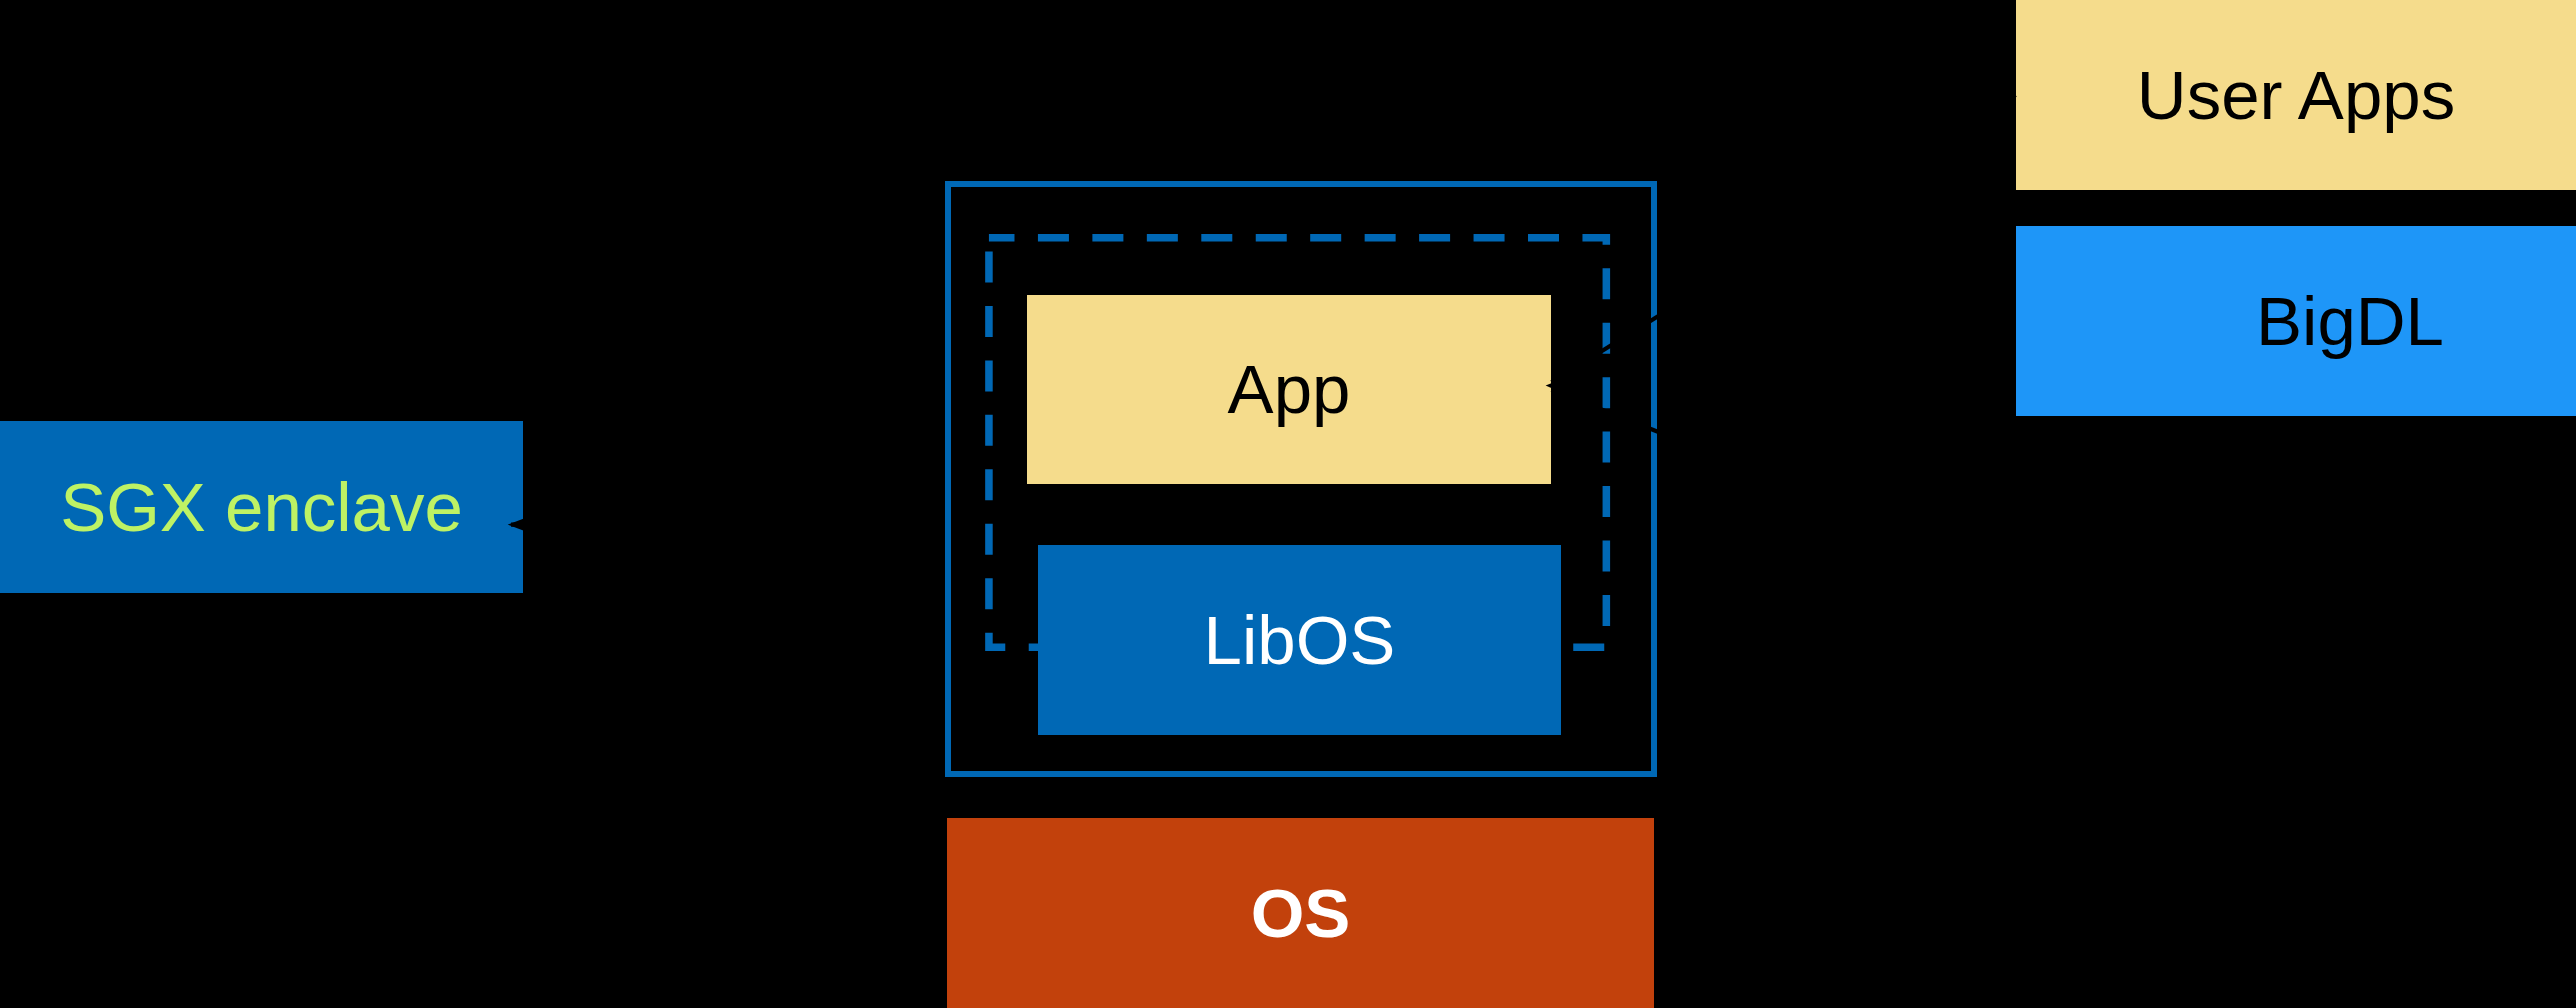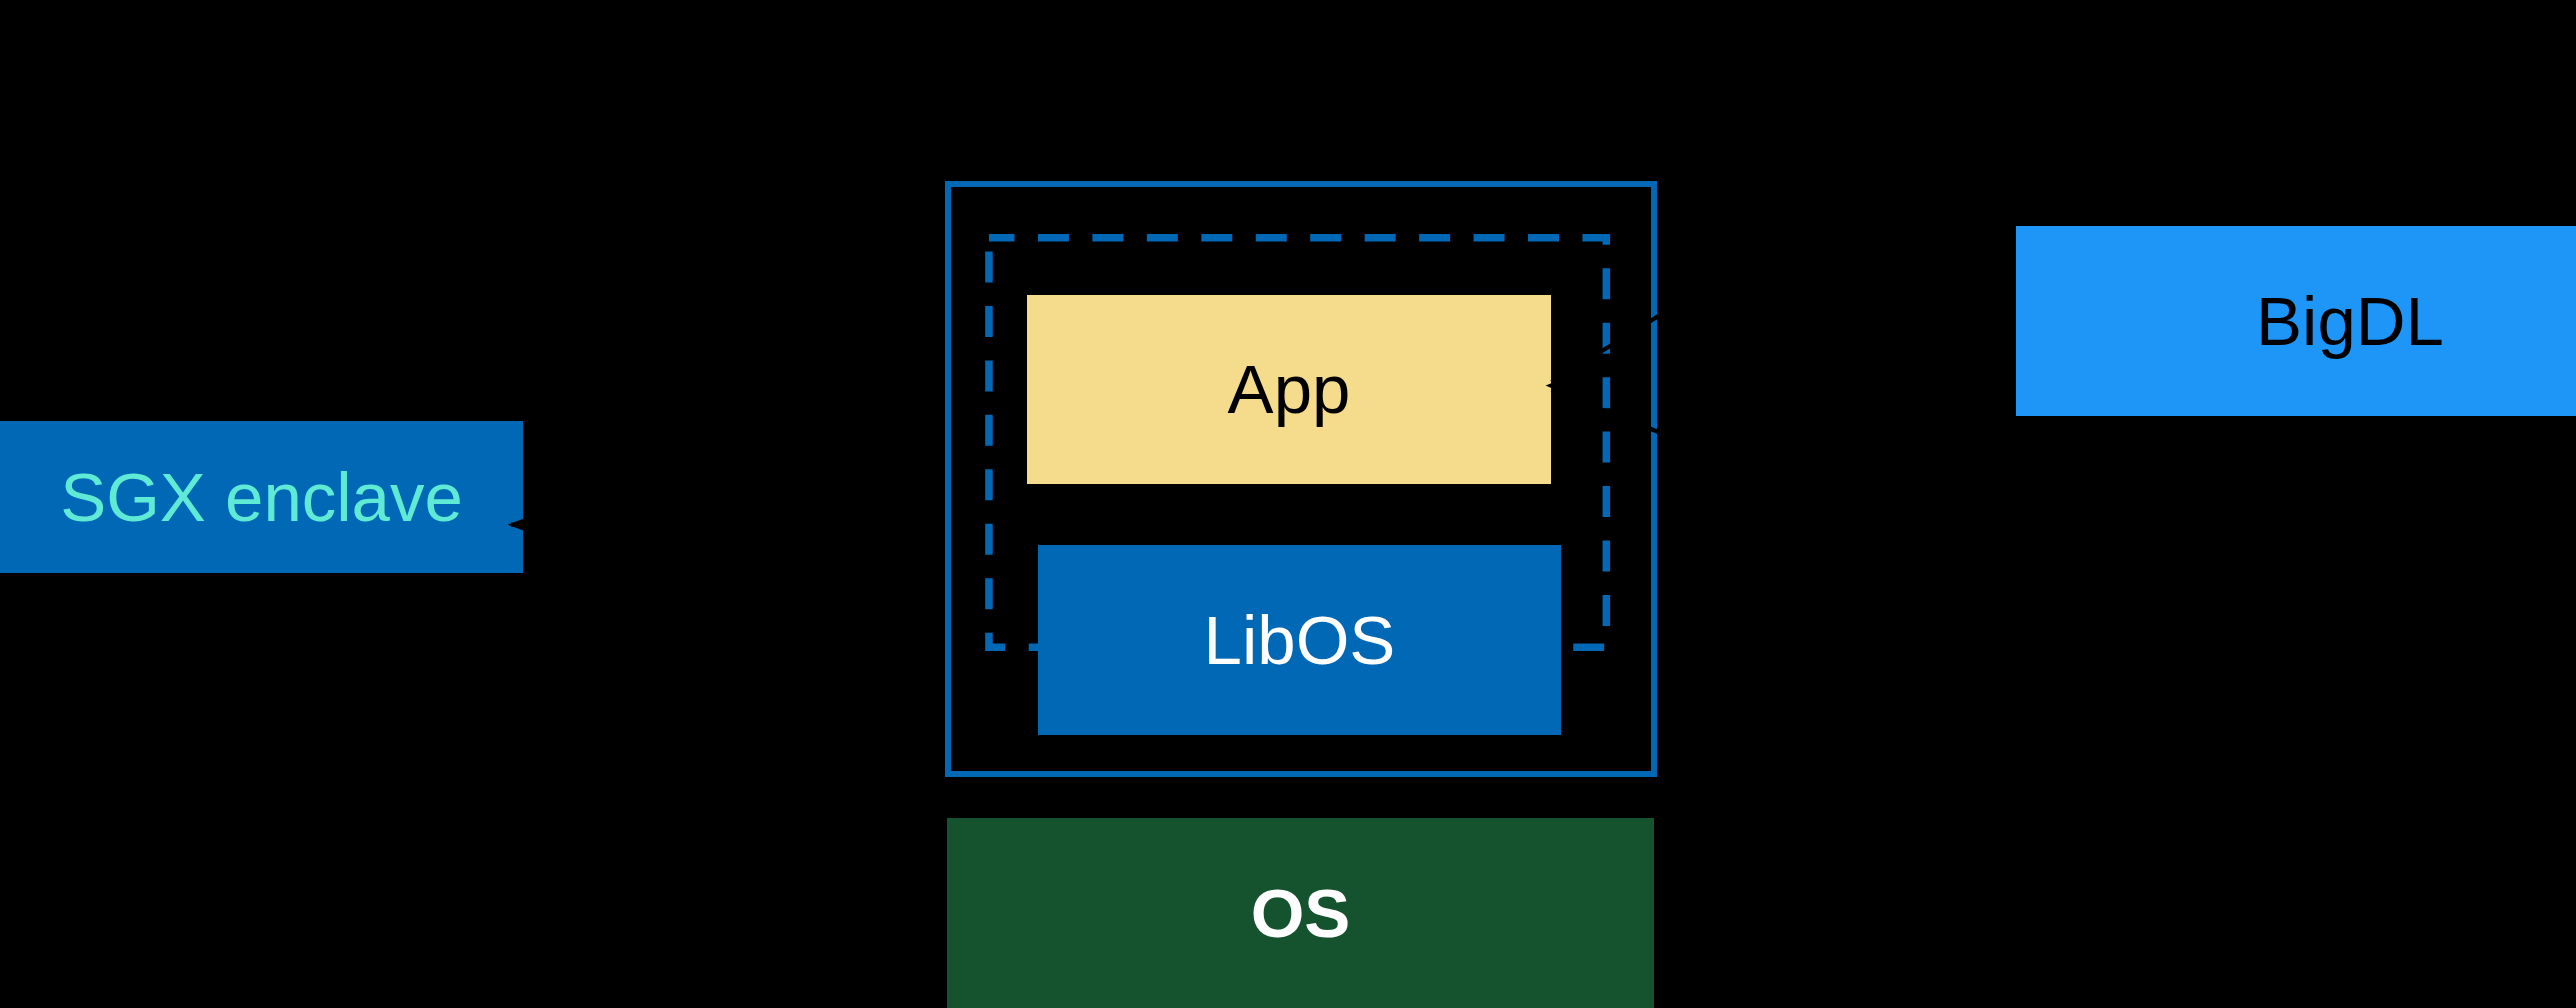--- a/index.html
+++ b/index.html
@@ -22,22 +22,22 @@
   .box {
     position: absolute;
     display: flex;
     align-items: center;
     justify-content: center;
     font-size: 69px;
     line-height: 1;
     white-space: nowrap;
   }
   .sgx-box {
-    left: 0px; top: 421px; width: 523px; height: 152px;
-    background: #0068B5; color: #5eead4;
+    left: 0px; top: 421px; width: 523px; height: 172px;
+    background: #0068B5; color: #bef264;
     z-index: 1;
   }
   .enclave-outline {
     position: absolute;
     left: 945px; top: 181px; width: 712px; height: 596px;
     border: 6.7px solid #0068B5;
     box-sizing: border-box;
     background: transparent;
     z-index: 1;
   }
@@ -46,21 +46,21 @@
     background: #F5DC8C; color: #000000;
     z-index: 3;
   }
   .libos-box {
     left: 1038px; top: 545px; width: 523px; height: 190px;
     background: #0068B5; color: #FFFFFF;
     z-index: 3;
   }
   .os-box {
     left: 947px; top: 818px; width: 707px; height: 190px;
-    background: #14532d; color: #FFFFFF;
+    background: #c2410c; color: #FFFFFF;
     font-weight: 700;
     z-index: 1;
   }
   .userapps-box {
     left: 2016px; top: 0px; width: 560px; height: 190px;
     background: #F5DC8C; color: #000000;
     z-index: 1;
   }
   .bigdl-box {
     left: 2016px; top: 226px; width: 668px; height: 190px;
@@ -102,20 +102,23 @@
   </div>
 
   <div class="box app-box">
     <span>App</span>
   </div>
 
   <div class="box os-box">
     <span>OS</span>
   </div>
 
+  <div class="box userapps-box">
+    <span>User Apps</span>
+  </div>
   <div class="box bigdl-box">
     <span>BigDL</span>
   </div>
 
   <svg class="layer over-layer" viewBox="0 0 3075 1204" xmlns="http://www.w3.org/2000/svg">
 
     <line x1="610" y1="626" x2="1124" y2="626" stroke-width="5" stroke="#000000"></line>
     <polygon points="606,626 646,611 646,641" fill="#000000"></polygon>
 
     <line x1="1852" y1="456" x2="2406" y2="113" stroke-width="5" stroke="#000000"></line>

